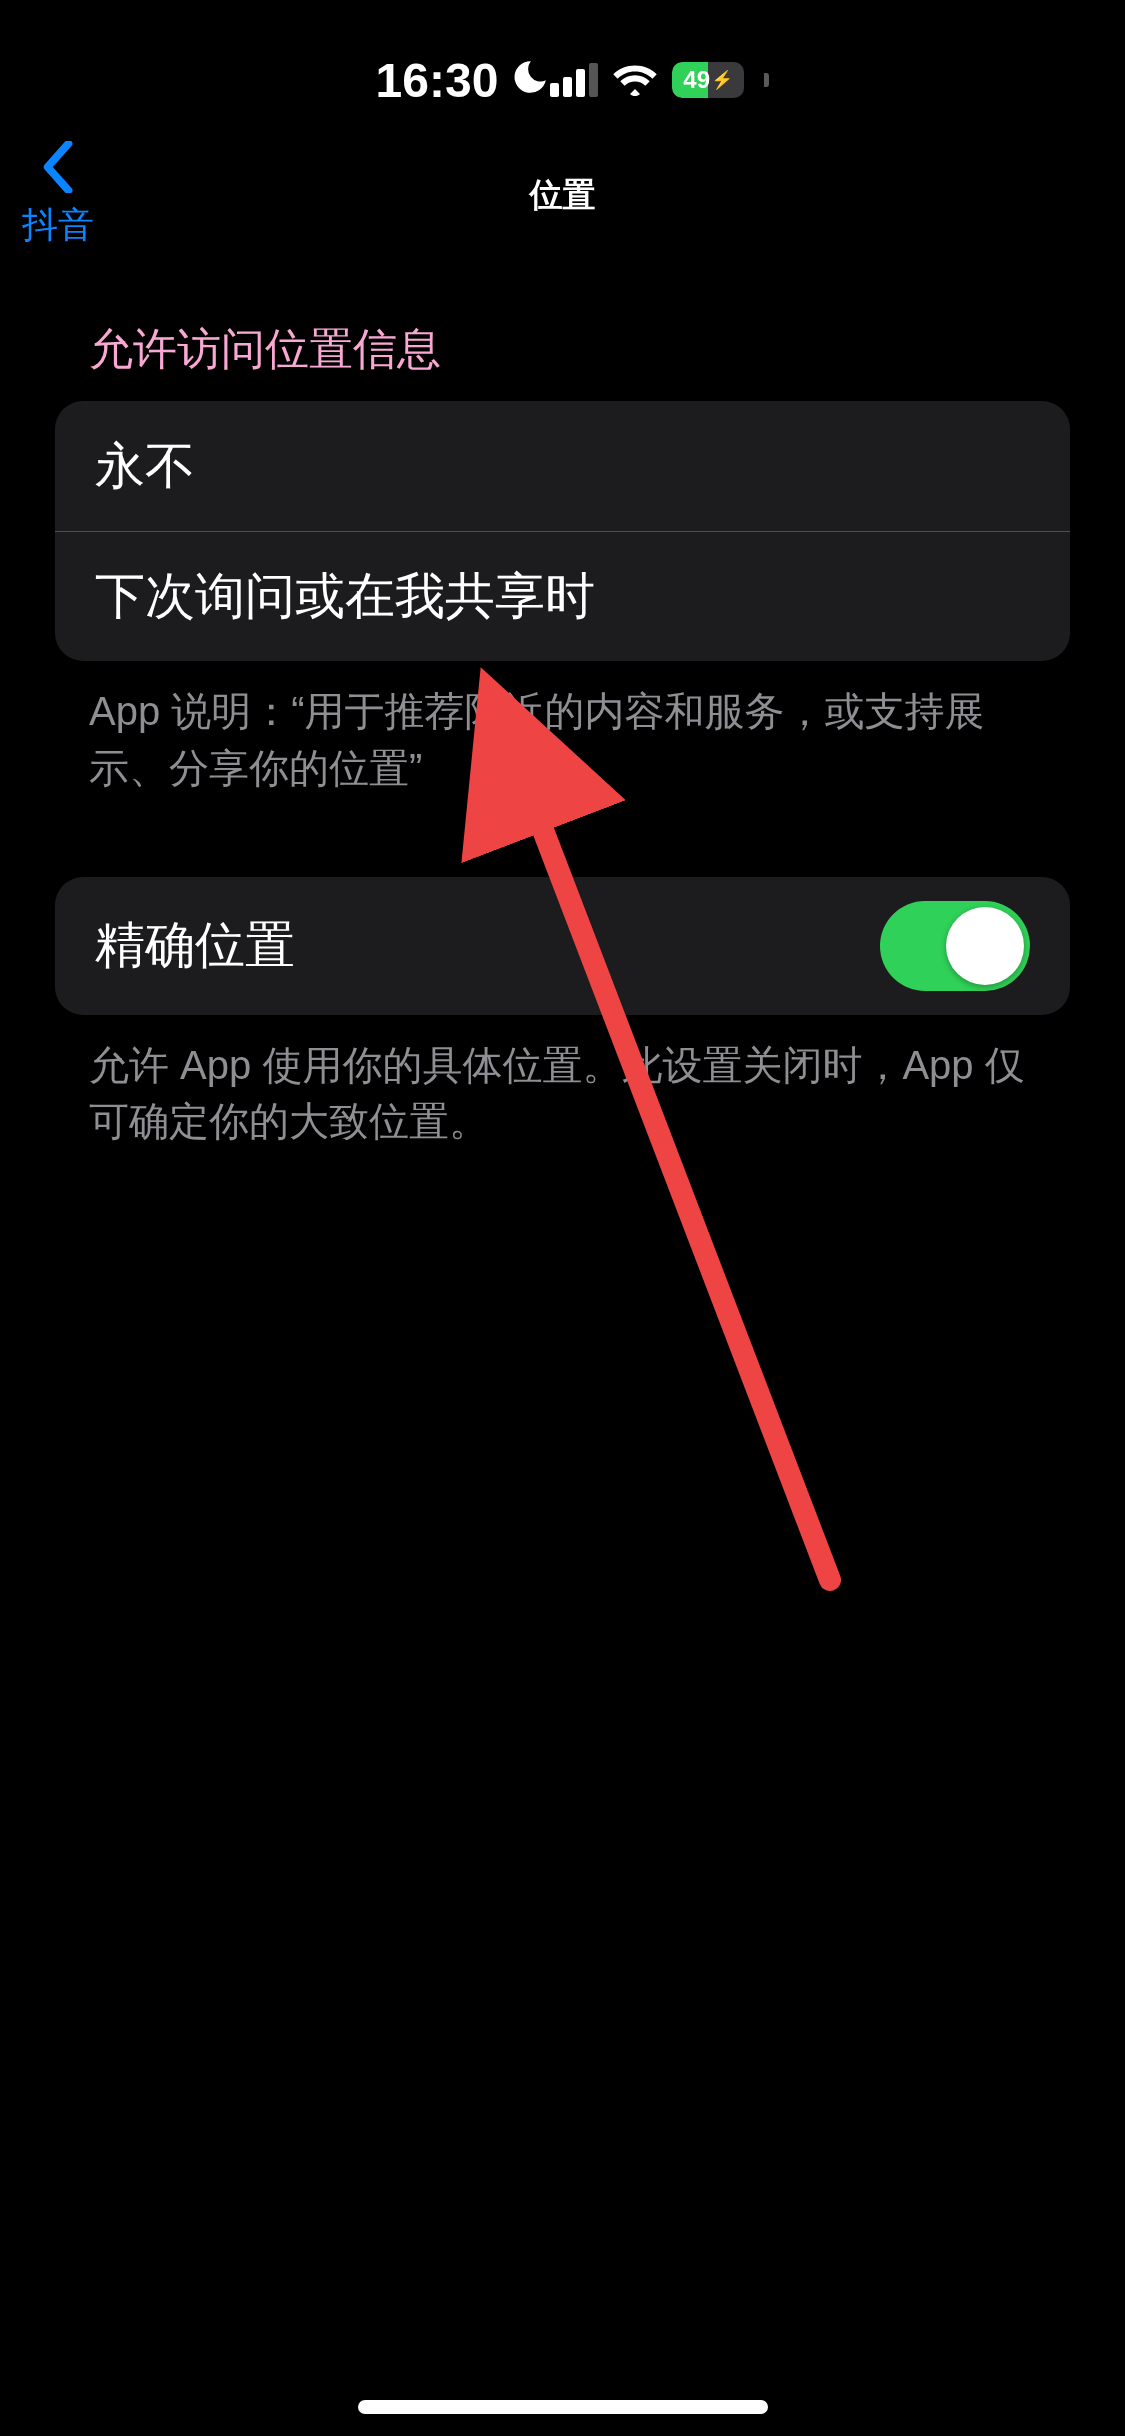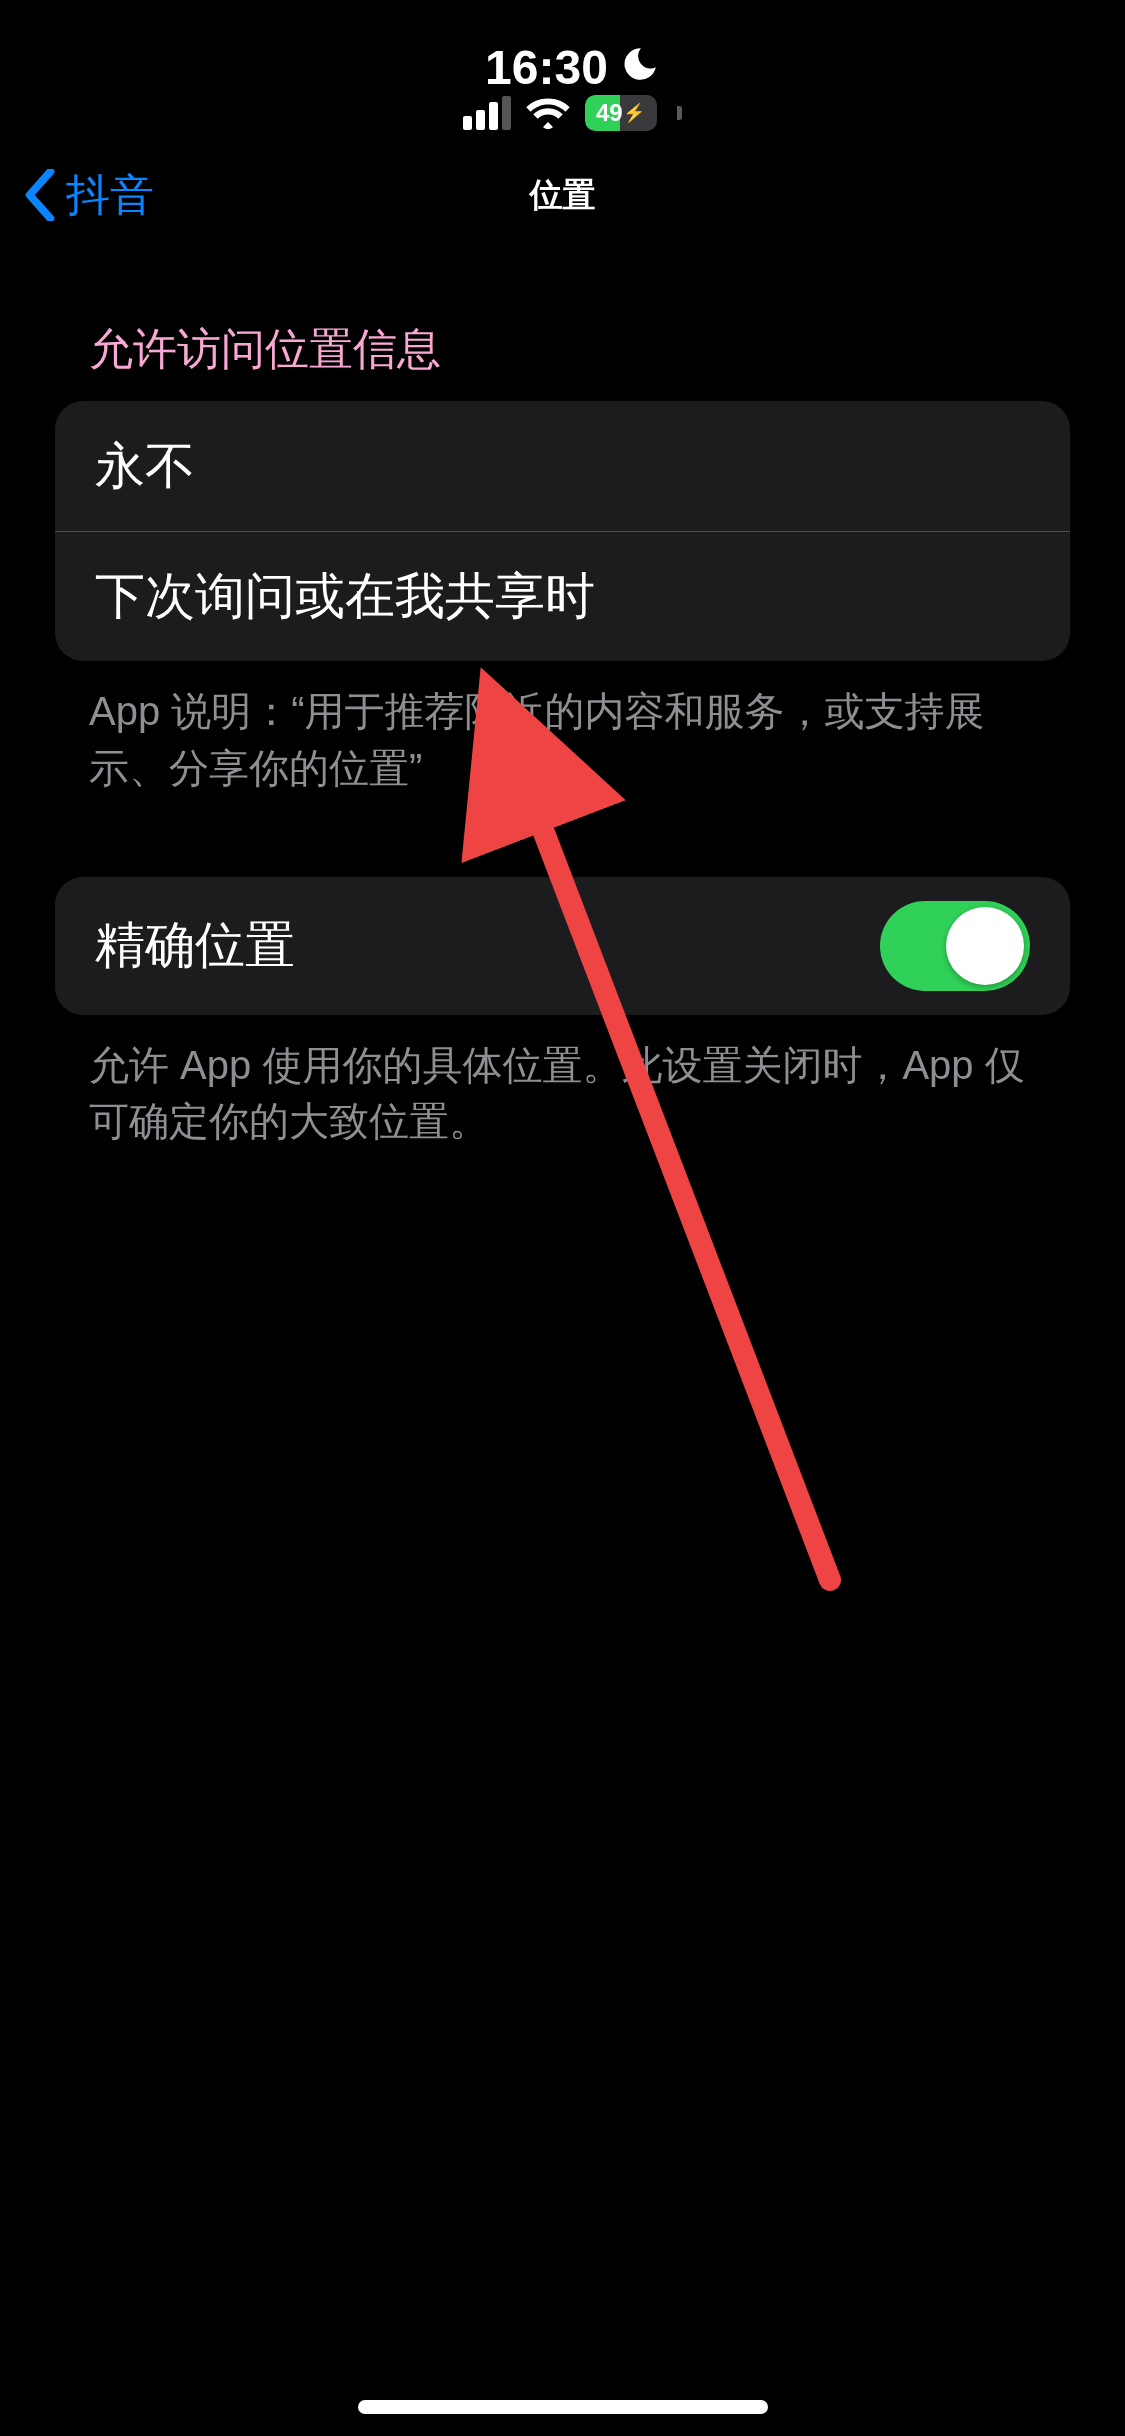--- a/index.html
+++ b/index.html
@@ -13,25 +13,24 @@
       height: 2436px;
       background: #000000;
       font-family: -apple-system, "SF Pro Text", "Helvetica Neue", sans-serif;
       color: #ffffff;
       position: relative;
       overflow: hidden;
     }
     
     .status-bar {
       display: flex;
-      justify-content: flex-start;
+      justify-content: center;
       align-items: center;
       padding: 40px 60px 10px 80px;
       height: 130px;
-      flex-direction: column;
     }
     .status-left {
       display: flex;
       align-items: center;
       gap: 12px;
       font-size: 48px;
       font-weight: 600;
     }
     .status-right {
       display: flex;
@@ -102,21 +101,22 @@
       justify-content: center;
       padding: 0 30px;
     }
     .nav-back {
       position: absolute;
       left: 22px;
       display: flex;
       align-items: center;
       gap: 8px;
       color: #0b84ff;
-      font-size: 44px;
+      font-size: 36px;
+      flex-direction: column;
     }
     .nav-title {
       font-size: 33px;
       font-weight: 600;
       color: #fff;
     }
     
     .content {
       padding: 60px 55px 0 55px;
     }

